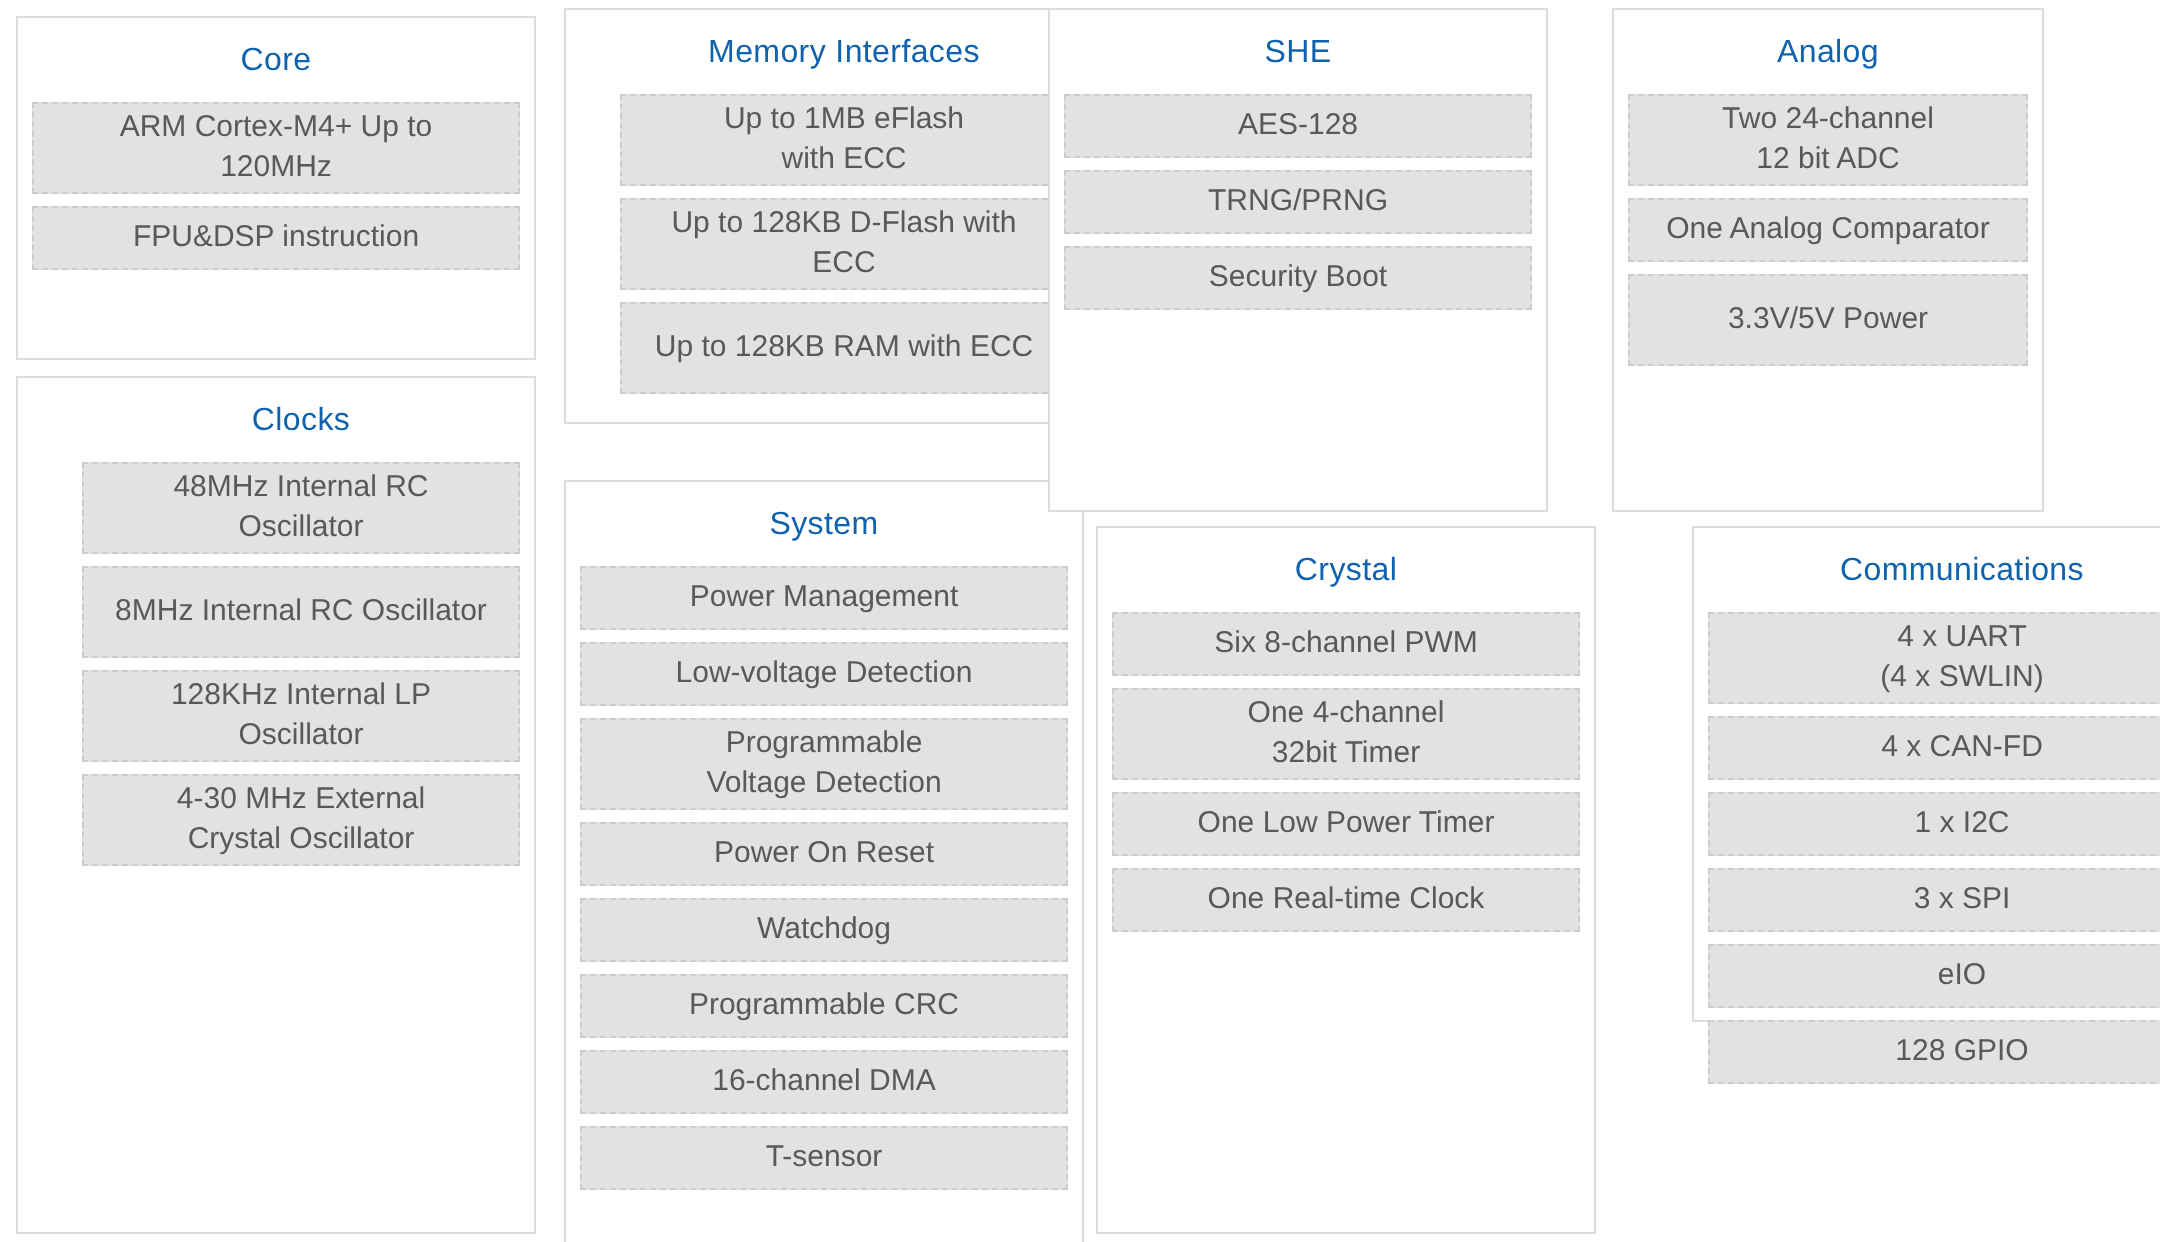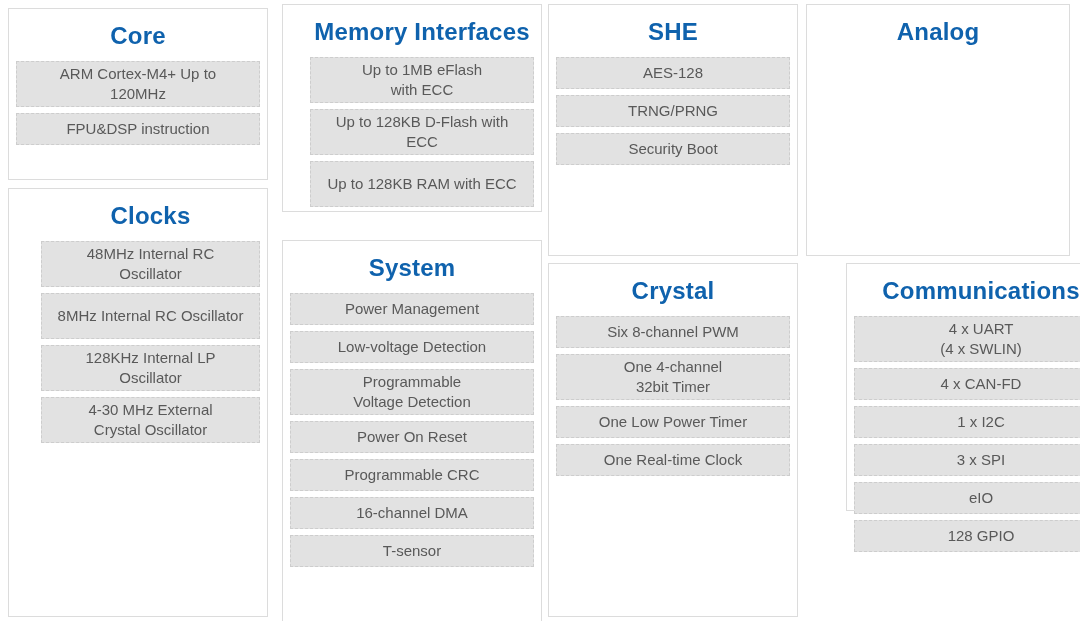--- a/index.html
+++ b/index.html
@@ -18,22 +18,22 @@
   .section {
     position: absolute;
     box-sizing: border-box;
     background: #ffffff;
     border: 1px solid #dcdcdc;
     padding: 0 7px;
   }
   .section-title {
     margin: 13px 0 11px 0;
     text-align: center;
-    font-size: 24px;
-    font-weight: bold;
+    font-size: 16px;
+    font-weight: normal;
     color: var(--accent, #0f62ad);
     letter-spacing: 0.2px;
   }
   .items {
     display: flex;
     flex-direction: column;
     gap: 6px;
   }
   .item {
     box-sizing: border-box;
@@ -51,23 +51,23 @@
     padding: 2px 6px;
   }
   .item.t {
     min-height: 46px;
   }
   
   #sec-core           { left: 8px;   top: 8px;   width: 260px; height: 172px; }
   #sec-clocks         { left: 8px;   top: 188px; width: 260px; height: 429px; padding-left: 32px; }
   #sec-memory         { left: 282px; top: 4px;   width: 260px; height: 208px; padding-left: 27px; }
   #sec-system         { left: 282px; top: 240px; width: 260px; height: 389px; }
-  #sec-she            { left: 548px; top: 4px;   width: 250px; height: 252px; }
+  #sec-she            { left: 524px; top: 4px;   width: 250px; height: 252px; }
   #sec-timers         { left: 548px; top: 263px; width: 250px; height: 354px; }
-  #sec-analog         { left: 806px; top: 4px;   width: 264px; height: 252px; }
+  #sec-analog         { left: 806px; top: 4px;   width: 216px; height: 252px; }
   #sec-communications { left: 846px; top: 263px; width: 270px; height: 248px; }
 </style>
 </head>
 <body>
 
 <div class="canvas">
 
   <section class="section" id="sec-core">
     <h2 class="section-title">Core</h2>
     <div class="items">
@@ -102,20 +102,21 @@
   </section>
 
   <section class="section" id="sec-system">
     <h2 class="section-title">System</h2>
     <div class="items">
       <div class="item">Power Management</div>
       <div class="item">Low-voltage Detection</div>
       <div class="item t">Programmable
 Voltage Detection</div>
       <div class="item">Power On Reset</div>
+      <div class="item">Watchdog</div>
       <div class="item">Programmable CRC</div>
       <div class="item">16-channel DMA</div>
       <div class="item">T-sensor</div>
     </div>
   </section>
 
   <section class="section" id="sec-she">
     <h2 class="section-title">SHE</h2>
     <div class="items">
       <div class="item">AES-128</div>
@@ -130,20 +131,26 @@
       <div class="item">Six 8-channel PWM</div>
       <div class="item t">One 4-channel
 32bit Timer</div>
       <div class="item">One Low Power Timer</div>
       <div class="item">One Real-time Clock</div>
     </div>
   </section>
 
   <section class="section" id="sec-analog">
     <h2 class="section-title">Analog</h2>
+    <div class="items">
+      <div class="item t">Two 24-channel
+12 bit ADC</div>
+      <div class="item">One Analog Comparator</div>
+      <div class="item t">3.3V/5V Power</div>
+    </div>
   </section>
 
   <section class="section" id="sec-communications">
     <h2 class="section-title">Communications</h2>
     <div class="items">
       <div class="item t">4 x UART
 (4 x SWLIN)</div>
       <div class="item">4 x CAN-FD</div>
       <div class="item">1 x I2C</div>
       <div class="item">3 x SPI</div>

